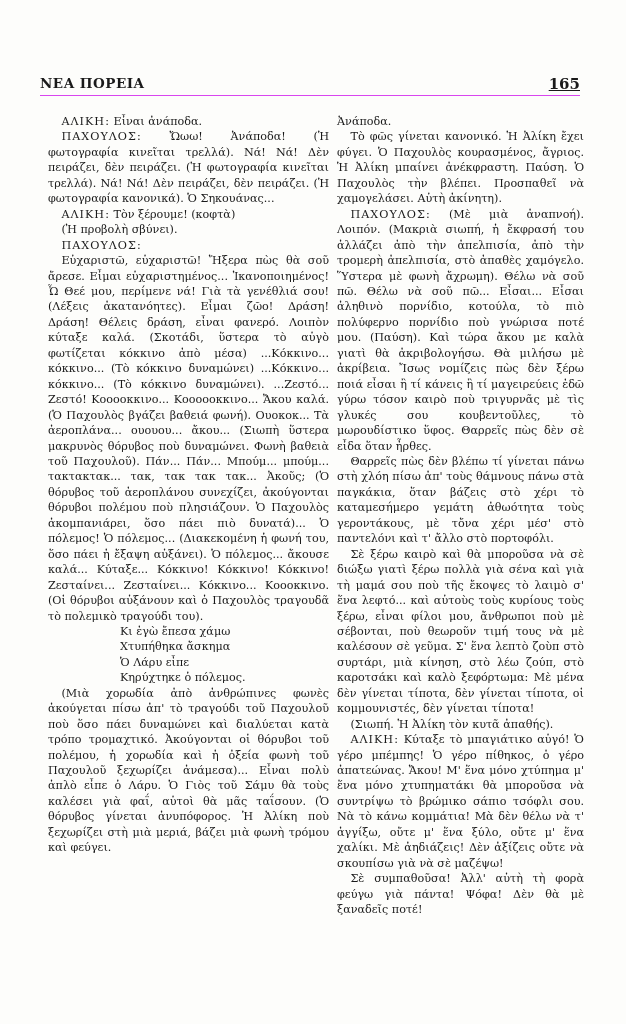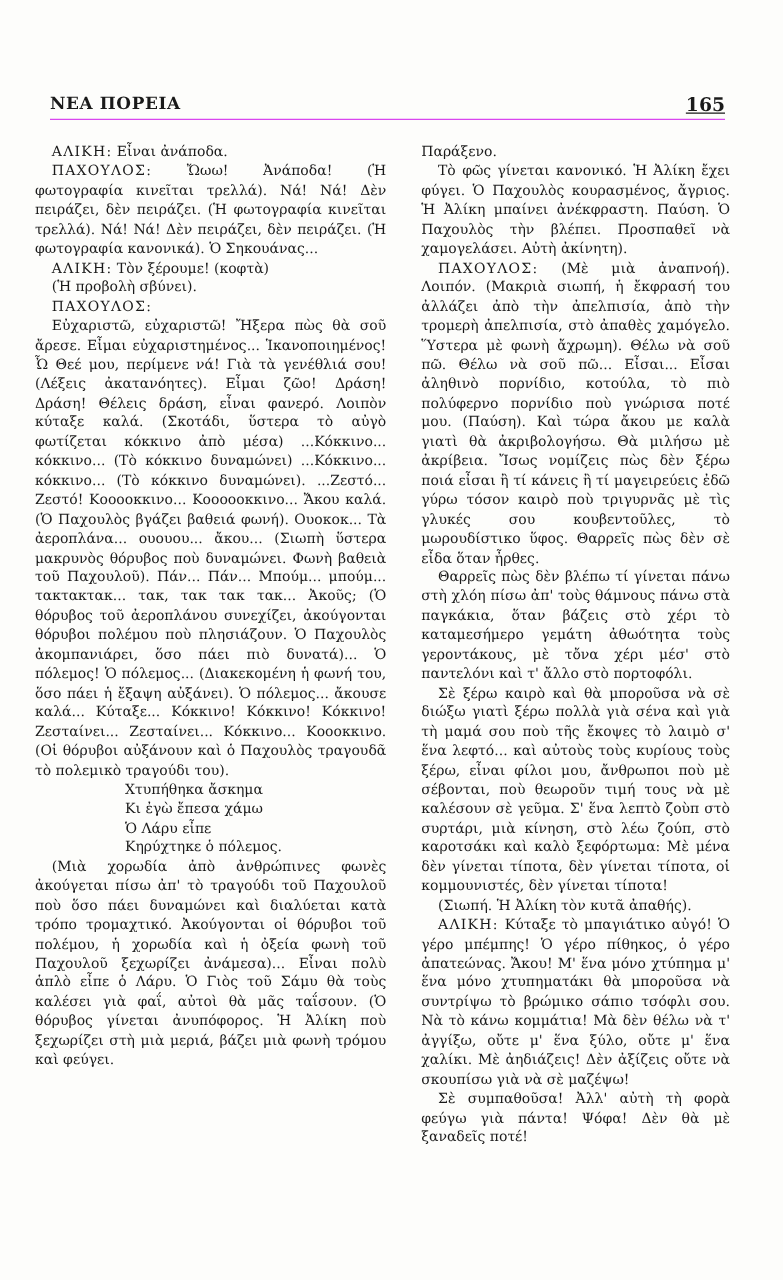--- a/index.html
+++ b/index.html
@@ -16,21 +16,21 @@
     position:absolute; left:0; top:0; font-size:13.5px; font-weight:bold;
     letter-spacing:0.5px;
   }
   .running-head .num {
     position:absolute; right:0; top:0; font-size:15px; font-weight:bold;text-decoration:underline;
   }
   .col {
     position:absolute; top:114px; font-size:11.2px; line-height:15.45px;
     text-align:justify; hyphens:manual;
   }
-  .col.left { left:28px; width:281px; }
+  .col.left { left:48px; width:281px; }
   .col.right { left:337px; width:247px; }
   .p { margin:0; text-indent:1.2em; }
   .p.noindent { text-indent:0; }
   .verse { margin:0; padding-left:72px; text-indent:0; }
   .spk { letter-spacing:1px; }
 </style>
 </head>
 <body>
 
 <div class="page">
@@ -39,28 +39,28 @@
     <span class="num">165</span>
   </div>
 
   <div class="col left" id="col-left">
       <p class="p"><span class="spk">ΑΛΙΚΗ:</span><span> Εἶναι ἀνάποδα.</span></p>
       <p class="p"><span class="spk">ΠΑΧΟΥΛΟΣ:</span><span> Ὤωω! Ἀνάποδα! (Ἡ φωτογραφία κινεῖται τρελλά). Νά! Νά! Δὲν πειράζει, δὲν πειράζει. (Ἡ φωτογραφία κινεῖται τρελλά). Νά! Νά! Δὲν πειράζει, δὲν πειράζει. (Ἡ φωτογραφία κανονικά). Ὁ Σηκουάνας...</span></p>
       <p class="p"><span class="spk">ΑΛΙΚΗ:</span><span> Τὸν ξέρουμε! (κοφτὰ)</span></p>
       <p class="p"><span>(Ἡ προβολὴ σβύνει).</span></p>
       <p class="p"><span class="spk">ΠΑΧΟΥΛΟΣ:</span><span></span></p>
       <p class="p"><span>Εὐχαριστῶ, εὐχαριστῶ! Ἤξερα πὼς θὰ σοῦ ἄρεσε. Εἶμαι εὐχαριστημένος... Ἱκανοποιημένος! Ὦ Θεέ μου, περίμενε νά! Γιὰ τὰ γενέθλιά σου! (Λέξεις ἀκατανόητες). Εἶμαι ζῶο! Δράση! Δράση! Θέλεις δράση, εἶναι φανερό. Λοιπὸν κύταξε καλά. (Σκοτάδι, ὕστερα τὸ αὐγὸ φωτίζεται κόκκινο ἀπὸ μέσα) ...Κόκκινο... κόκκινο... (Τὸ κόκκινο δυναμώνει) ...Κόκκινο... κόκκινο... (Τὸ κόκκινο δυναμώνει). ...Ζεστό... Ζεστό! Κοοοοκκινο... Κοοοοοκκινο... Ἄκου καλά. (Ὁ Παχουλὸς βγάζει βαθειά φωνή). Ουοκοκ... Τὰ ἀεροπλάνα... ουουου... ἄκου... (Σιωπὴ ὕστερα μακρυνὸς θόρυβος ποὺ δυναμώνει. Φωνὴ βαθειὰ τοῦ Παχουλοῦ). Πάν... Πάν... Μπούμ... μπούμ... τακτακτακ... τακ, τακ τακ τακ... Ἀκοῦς; (Ὁ θόρυβος τοῦ ἀεροπλάνου συνεχίζει, ἀκούγονται θόρυβοι πολέμου ποὺ πλησιάζουν. Ὁ Παχουλὸς ἀκομπανιάρει, ὅσο πάει πιὸ δυνατά)... Ὁ πόλεμος! Ὁ πόλεμος... (Διακεκομένη ἡ φωνή του, ὅσο πάει ἡ ἔξαψη αὐξάνει). Ὁ πόλεμος... ἄκουσε καλά... Κύταξε... Κόκκινο! Κόκκινο! Κόκκινο! Ζεσταίνει... Ζεσταίνει... Κόκκινο... Κοοοκκινο. (Οἱ θόρυβοι αὐξάνουν καὶ ὁ Παχουλὸς τραγουδᾶ τὸ πολεμικὸ τραγούδι του).</span></p>
+      <p class="verse"><span>Κι ἐγὼ ἔπεσα χάμω</span></p>
       <p class="verse"><span>Χτυπήθηκα ἄσκημα</span></p>
-      <p class="verse"><span>Κι ἐγὼ ἔπεσα χάμω</span></p>
       <p class="verse"><span>Ὁ Λάρυ εἶπε</span></p>
       <p class="verse"><span>Κηρύχτηκε ὁ πόλεμος.</span></p>
       <p class="p"><span>(Μιὰ χορωδία ἀπὸ ἀνθρώπινες φωνὲς ἀκούγεται πίσω ἀπ' τὸ τραγούδι τοῦ Παχουλοῦ ποὺ ὅσο πάει δυναμώνει καὶ διαλύεται κατὰ τρόπο τρομαχτικό. Ἀκούγονται οἱ θόρυβοι τοῦ πολέμου, ἡ χορωδία καὶ ἡ ὀξεία φωνὴ τοῦ Παχουλοῦ ξεχωρίζει ἀνάμεσα)... Εἶναι πολὺ ἁπλὸ εἶπε ὁ Λάρυ. Ὁ Γιὸς τοῦ Σάμυ θὰ τοὺς καλέσει γιὰ φαΐ, αὐτοὶ θὰ μᾶς ταΐσουν. (Ὁ θόρυβος γίνεται ἀνυπόφορος. Ἡ Ἀλίκη ποὺ ξεχωρίζει στὴ μιὰ μεριά, βάζει μιὰ φωνὴ τρόμου καὶ φεύγει.</span></p>
     </div>
   <div class="col right" id="col-right">
-      <p class="p noindent"><span>Παράξενο.</span></p>
+      <p class="p noindent"><span>Ἀνάποδα.</span></p>
       <p class="p"><span>Τὸ φῶς γίνεται κανονικό. Ἡ Ἀλίκη ἔχει φύγει. Ὁ Παχουλὸς κουρασμένος, ἄγριος. Ἡ Ἀλίκη μπαίνει ἀνέκφραστη. Παύση. Ὁ Παχουλὸς τὴν βλέπει. Προσπαθεῖ νὰ χαμογελάσει. Αὐτὴ ἀκίνητη).</span></p>
       <p class="p"><span class="spk">ΠΑΧΟΥΛΟΣ:</span><span> (Μὲ μιὰ ἀναπνοή). Λοιπόν. (Μακριὰ σιωπή, ἡ ἔκφρασή του ἀλλάζει ἀπὸ τὴν ἀπελπισία, ἀπὸ τὴν τρομερὴ ἀπελπισία, στὸ ἀπαθὲς χαμόγελο. Ὕστερα μὲ φωνὴ ἄχρωμη). Θέλω νὰ σοῦ πῶ. Θέλω νὰ σοῦ πῶ... Εἶσαι... Εἶσαι ἀληθινὸ πορνίδιο, κοτούλα, τὸ πιὸ πολύφερνο πορνίδιο ποὺ γνώρισα ποτέ μου. (Παύση). Καὶ τώρα ἄκου με καλὰ γιατὶ θὰ ἀκριβολογήσω. Θὰ μιλήσω μὲ ἀκρίβεια. Ἴσως νομίζεις πὼς δὲν ξέρω ποιά εἶσαι ἢ τί κάνεις ἢ τί μαγειρεύεις ἐδῶ γύρω τόσον καιρὸ ποὺ τριγυρνᾶς μὲ τὶς γλυκές σου κουβεντοῦλες, τὸ μωρουδίστικο ὕφος. Θαρρεῖς πὼς δὲν σὲ εἶδα ὅταν ἦρθες.</span></p>
       <p class="p"><span>Θαρρεῖς πὼς δὲν βλέπω τί γίνεται πάνω στὴ χλόη πίσω ἀπ' τοὺς θάμνους πάνω στὰ παγκάκια, ὅταν βάζεις στὸ χέρι τὸ καταμεσήμερο γεμάτη ἀθωότητα τοὺς γεροντάκους, μὲ τὄνα χέρι μέσ' στὸ παντελόνι καὶ τ' ἄλλο στὸ πορτοφόλι.</span></p>
       <p class="p"><span>Σὲ ξέρω καιρὸ καὶ θὰ μποροῦσα νὰ σὲ διώξω γιατὶ ξέρω πολλὰ γιὰ σένα καὶ γιὰ τὴ μαμά σου ποὺ τῆς ἔκοψες τὸ λαιμὸ σ' ἕνα λεφτό... καὶ αὐτοὺς τοὺς κυρίους τοὺς ξέρω, εἶναι φίλοι μου, ἄνθρωποι ποὺ μὲ σέβονται, ποὺ θεωροῦν τιμή τους νὰ μὲ καλέσουν σὲ γεῦμα. Σ' ἕνα λεπτὸ ζοὺπ στὸ συρτάρι, μιὰ κίνηση, στὸ λέω ζούπ, στὸ καροτσάκι καὶ καλὸ ξεφόρτωμα: Μὲ μένα δὲν γίνεται τίποτα, δὲν γίνεται τίποτα, οἱ κομμουνιστές, δὲν γίνεται τίποτα!</span></p>
       <p class="p"><span>(Σιωπή. Ἡ Ἀλίκη τὸν κυτᾶ ἀπαθής).</span></p>
       <p class="p"><span class="spk">ΑΛΙΚΗ:</span><span> Κύταξε τὸ μπαγιάτικο αὐγό! Ὁ γέρο μπέμπης! Ὁ γέρο πίθηκος, ὁ γέρο ἀπατεώνας. Ἄκου! Μ' ἕνα μόνο χτύπημα μ' ἕνα μόνο χτυπηματάκι θὰ μποροῦσα νὰ συντρίψω τὸ βρώμικο σάπιο τσόφλι σου. Νὰ τὸ κάνω κομμάτια! Μὰ δὲν θέλω νὰ τ' ἀγγίξω, οὔτε μ' ἕνα ξύλο, οὔτε μ' ἕνα χαλίκι. Μὲ ἀηδιάζεις! Δὲν ἀξίζεις οὔτε νὰ σκουπίσω γιὰ νὰ σὲ μαζέψω!</span></p>
       <p class="p"><span>Σὲ συμπαθοῦσα! Ἀλλ' αὐτὴ τὴ φορὰ φεύγω γιὰ πάντα! Ψόφα! Δὲν θὰ μὲ ξαναδεῖς ποτέ!</span></p>
     </div>
 </div>
 

